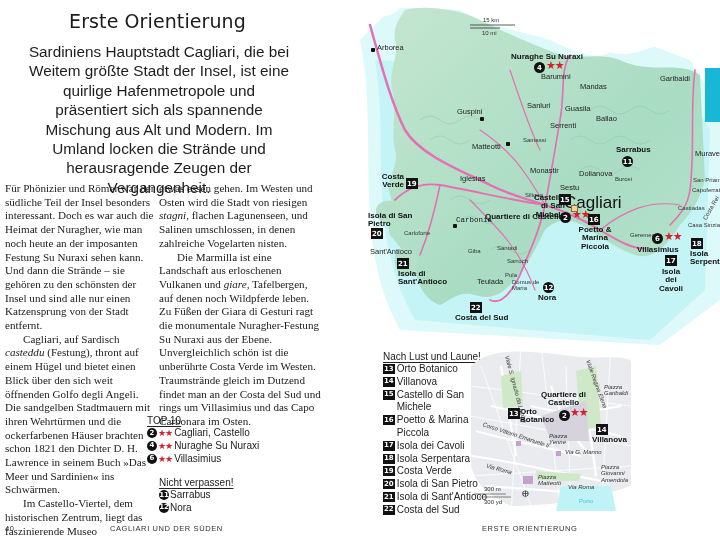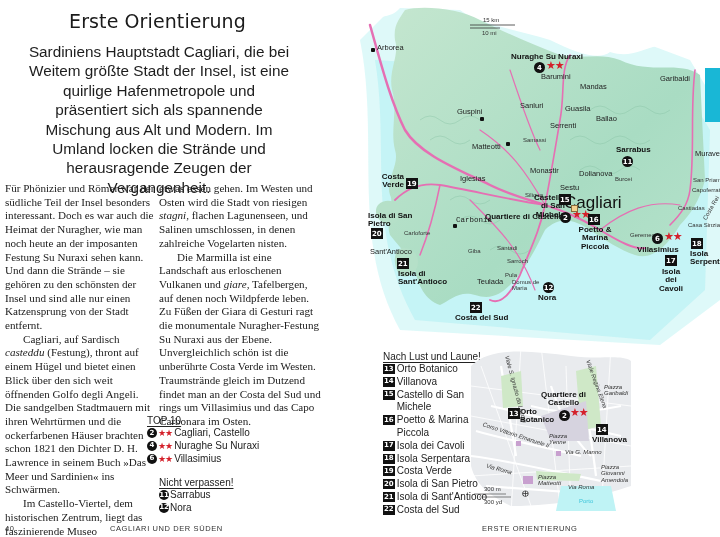--- a/index.html
+++ b/index.html
@@ -196,21 +196,21 @@
 
     <span class="scale" style="left:123px;top:17px;">15 km</span>
     <span class="scale" style="left:122px;top:30px;">10 mi</span>
 
     
     <span class="pin" style="left:11px;top:48px;"></span>
     <span class="map-label town" style="left:17px;top:44px;">Arborea</span>
     <span class="map-label town" style="left:181px;top:73px;">Barumini</span>
     <span class="map-label town" style="left:220px;top:83px;">Mandas</span>
     <span class="map-label town" style="left:300px;top:75px;">Garibaldi</span>
-    <span class="map-label town" style="left:160px;top:102px;">Sanluri</span>
+    <span class="map-label town" style="left:167px;top:102px;">Sanluri</span>
     <span class="map-label town" style="left:205px;top:105px;">Guasila</span>
     <span class="pin" style="left:120px;top:117px;"></span>
     <span class="map-label town" style="left:97px;top:108px;">Guspini</span>
     <span class="map-label town" style="left:190px;top:122px;">Serrenti</span>
     <span class="map-label small" style="left:163px;top:137px;">Samassi</span>
     <span class="pin" style="left:146px;top:142px;"></span>
     <span class="map-label town" style="left:112px;top:143px;">Matteotti</span>
     <span class="map-label town" style="left:236px;top:115px;">Ballao</span>
     <span class="map-label town" style="left:335px;top:150px;">Muravera</span>
     <span class="map-label town" style="left:170px;top:167px;">Monastir</span>

